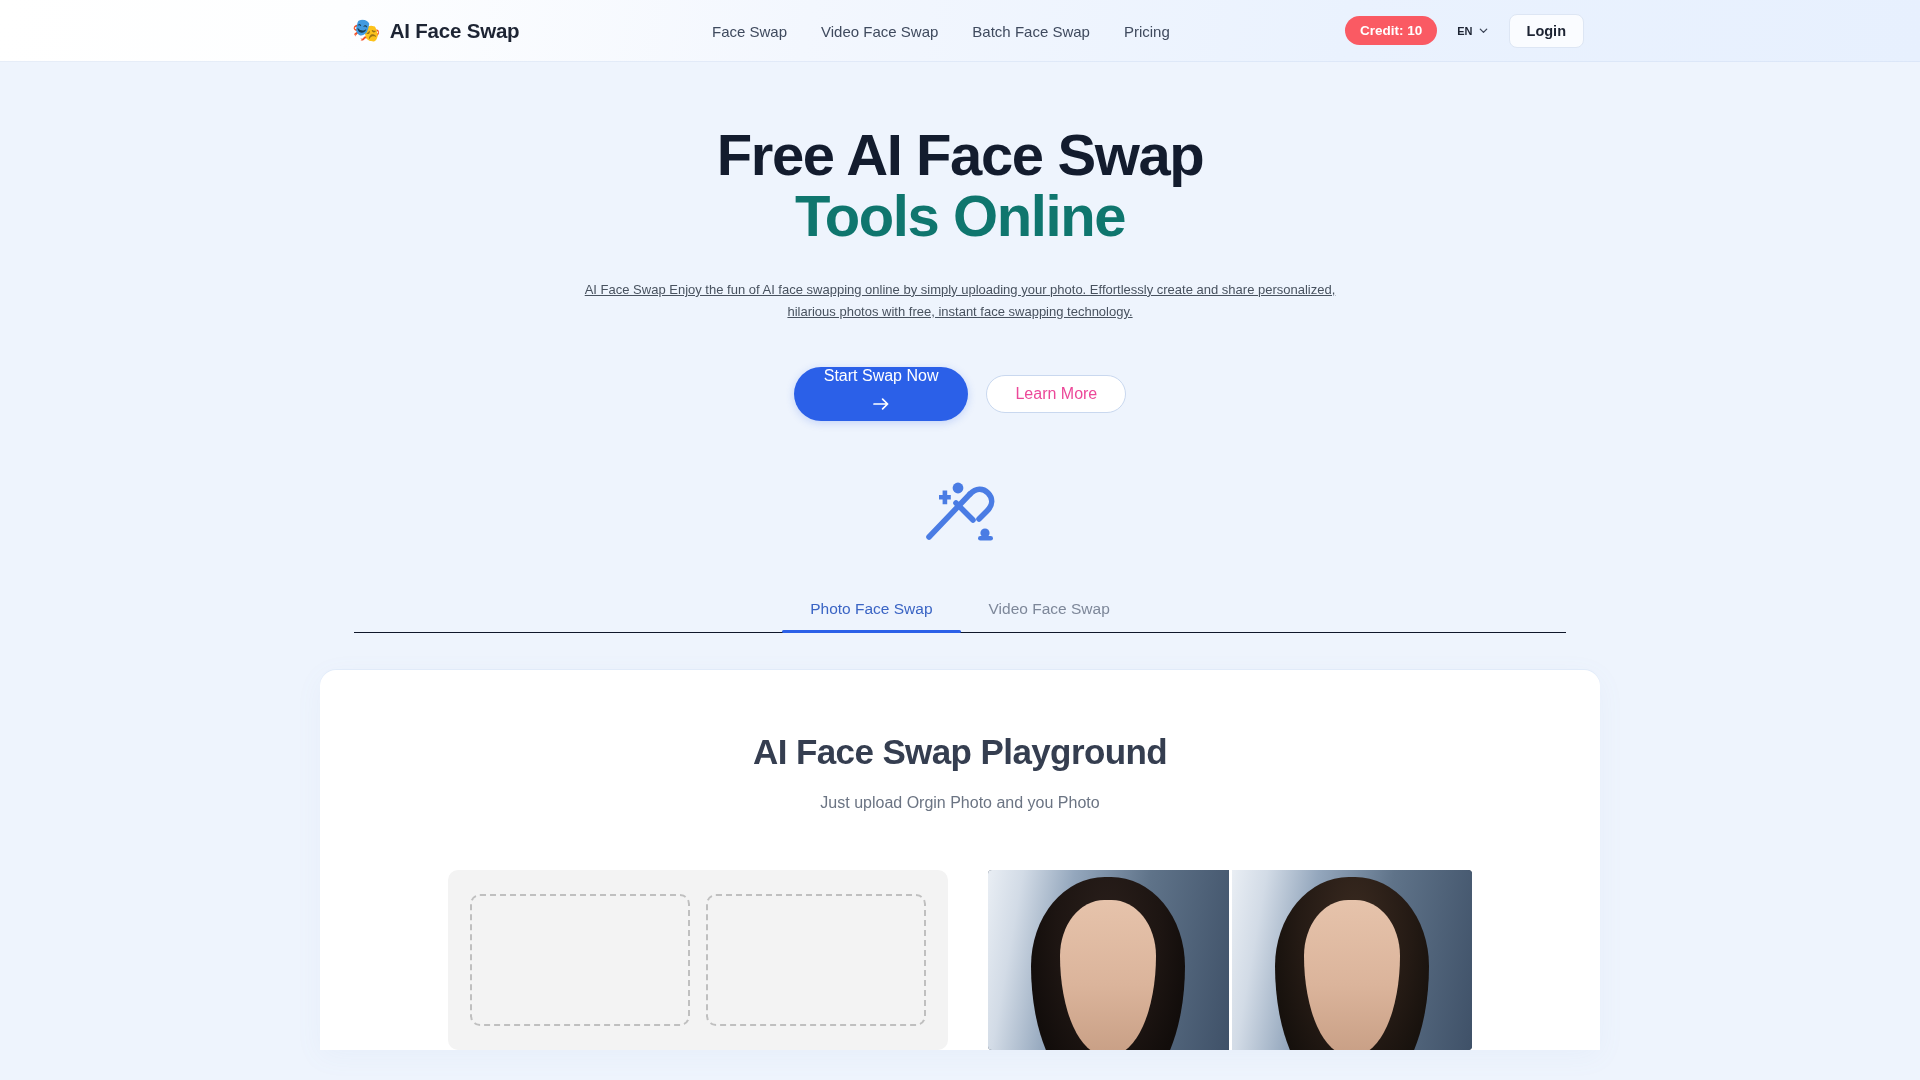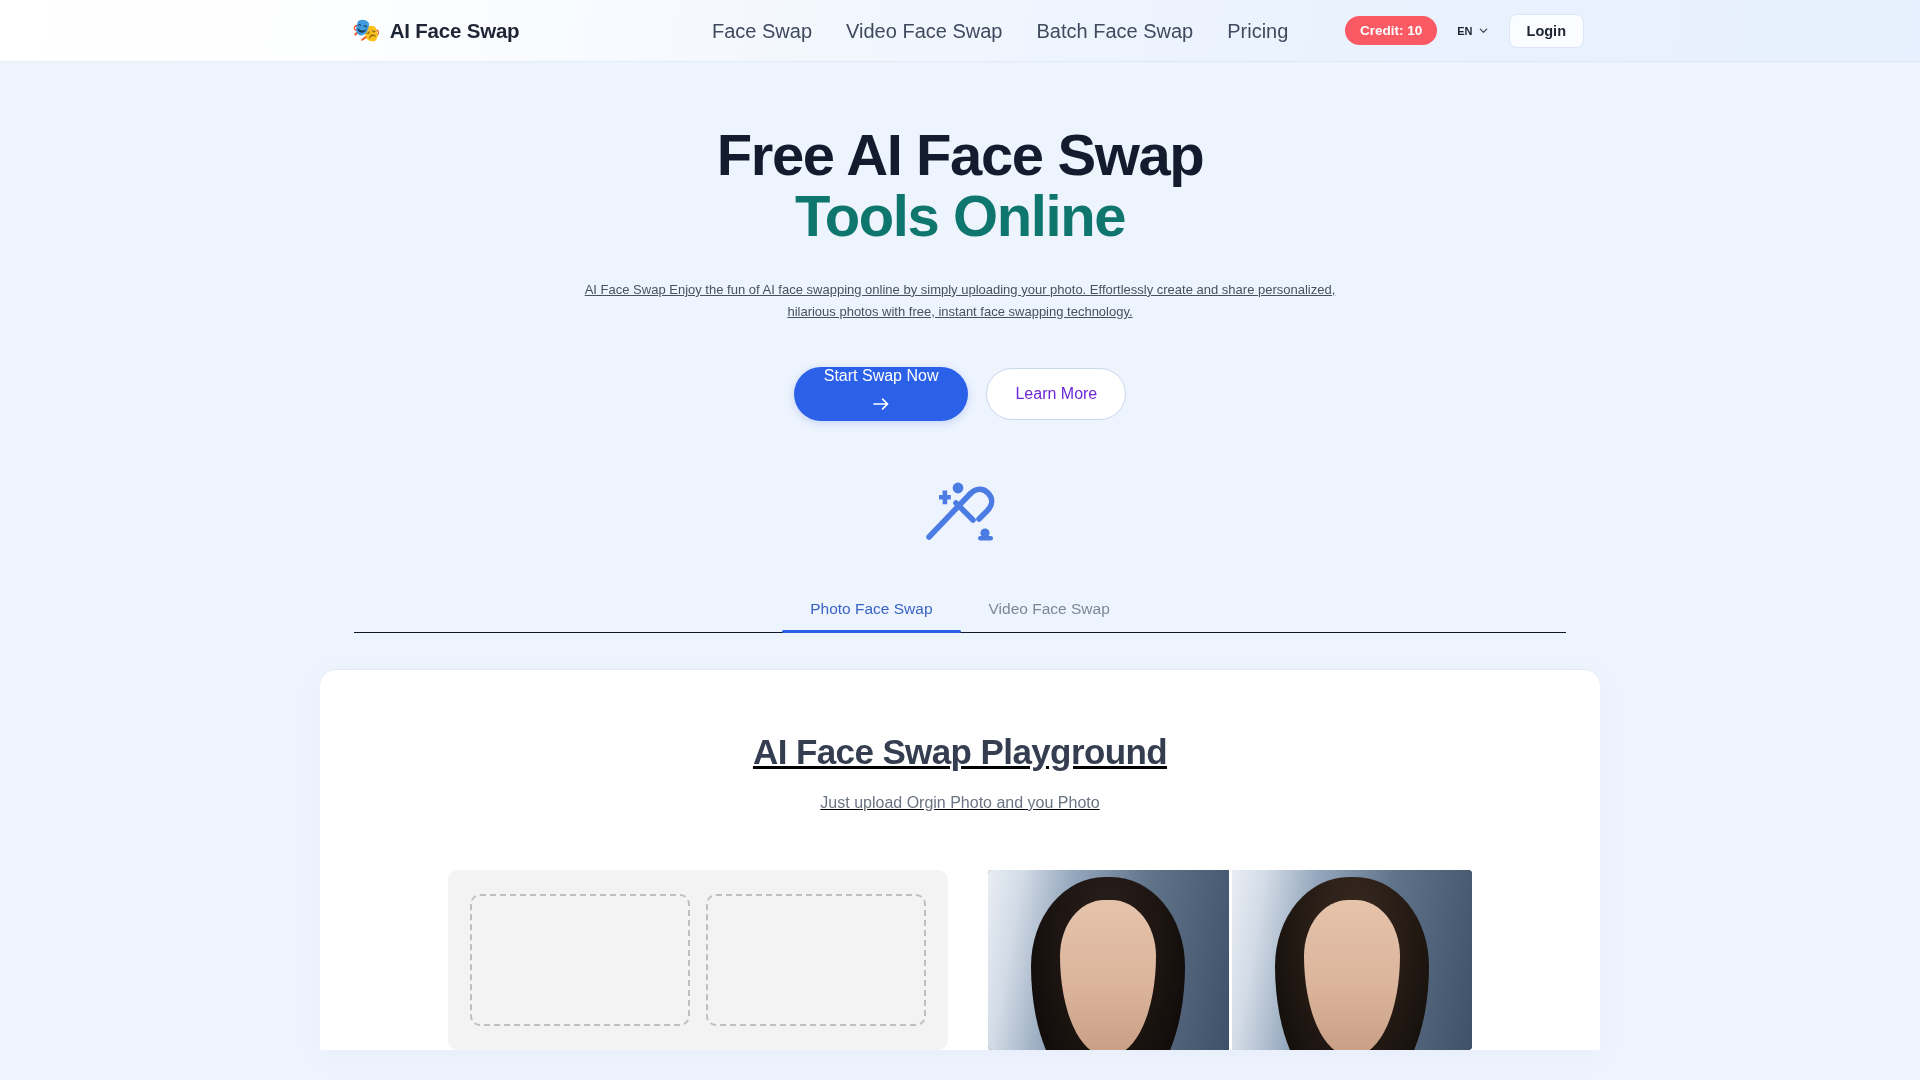--- a/index.html
+++ b/index.html
@@ -26,21 +26,21 @@
   }
   .brand-mark { font-size:23px; line-height:1; }
   .brand-name {
     font-size:20.5px; font-weight:700; color:#1d2433; letter-spacing:-.2px;
   }
   .nav {
     position:absolute; left:712px; top:50%; transform:translateY(-50%);
     display:flex; align-items:center; gap:34px;
   }
   .nav a {
-    font-size:20px; color:#3f4a5e; text-decoration:none; white-space:nowrap;
+    font-size:15px; color:#3f4a5e; text-decoration:none; white-space:nowrap;
   }
   .header-right {
     position:absolute; right:336px; top:50%; transform:translateY(-50%);
     display:flex; align-items:center; gap:20px;
   }
   .credit-badge {
     background:#fa5a63;
     color:#ffffff;
     font-size:13.5px;
     font-weight:600;
@@ -97,25 +97,25 @@
     height:54px;
     display:inline-flex; align-items:center; gap:12px;
     font-size:16px;
     cursor:pointer;
     font-family:"Liberation Sans", sans-serif;
     box-shadow:0 2px 8px rgba(43,96,232,.22);
     flex-direction:column;
   }
   .btn-secondary {
     background:#fff;
-    color:#6d28d9;
+    color:#ec4899;
     border:1px solid #c9d8ef;
     border-radius:999px;
     padding:0 28px;
-    height:52px;
+    height:38px;
     display:inline-flex; align-items:center;
     font-size:16px;
     cursor:pointer;
     font-family:"Liberation Sans", sans-serif;
   }
 
   
   .wand-wrap { margin-top:60px; display:flex; justify-content:center; }
 
   
@@ -146,21 +146,20 @@
 
   
   .card {
     margin:37px auto 0;
     width:1280px;
     background:#ffffff;
     border-radius:16px 16px 0 0;
     box-shadow:0 -1px 0 rgba(224,234,248,.9), 0 6px 28px rgba(120,150,200,.06);
     padding:62px 4px 0;
     min-height:330px;
-    text-decoration:underline;
   }
   .card h2 {
     text-align:center;
     font-size:35px;
     font-weight:700;
     color:#353e50;
     letter-spacing:-.6px;
   }
   .card .sub {
     text-align:center;

